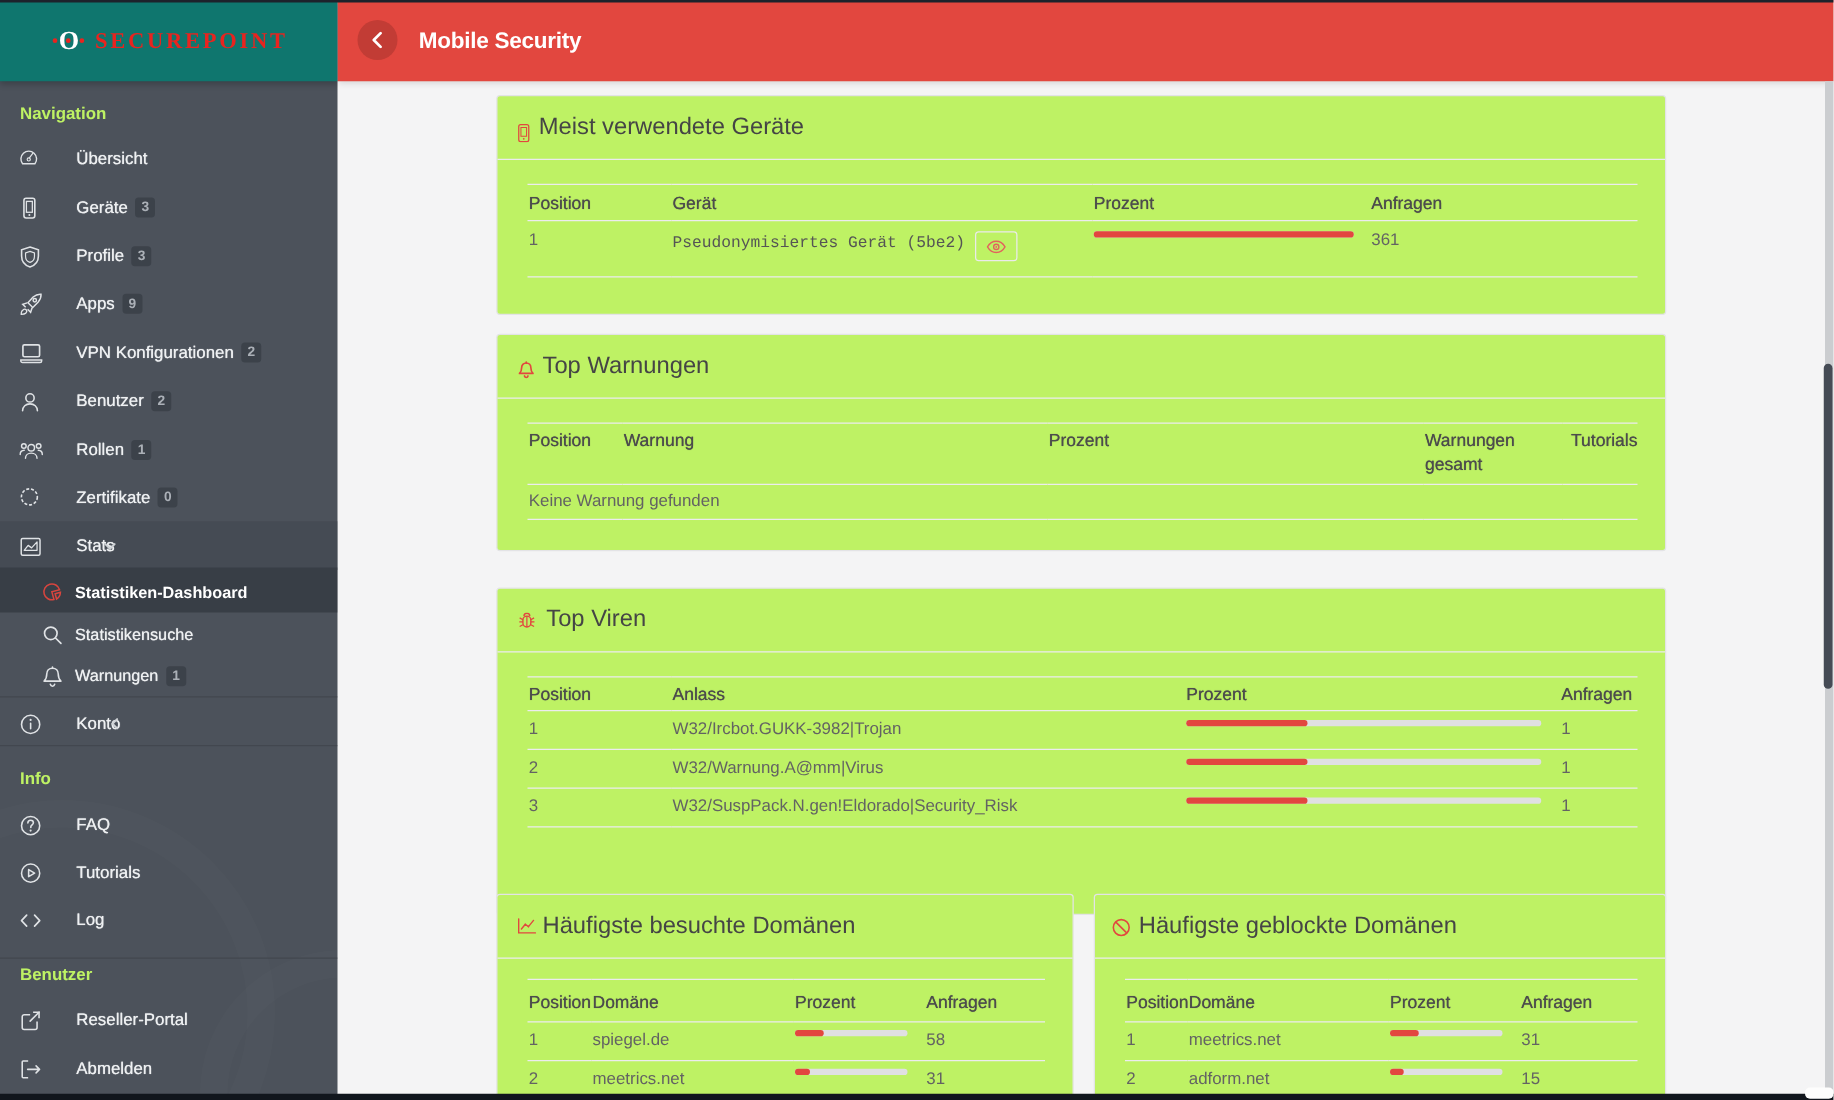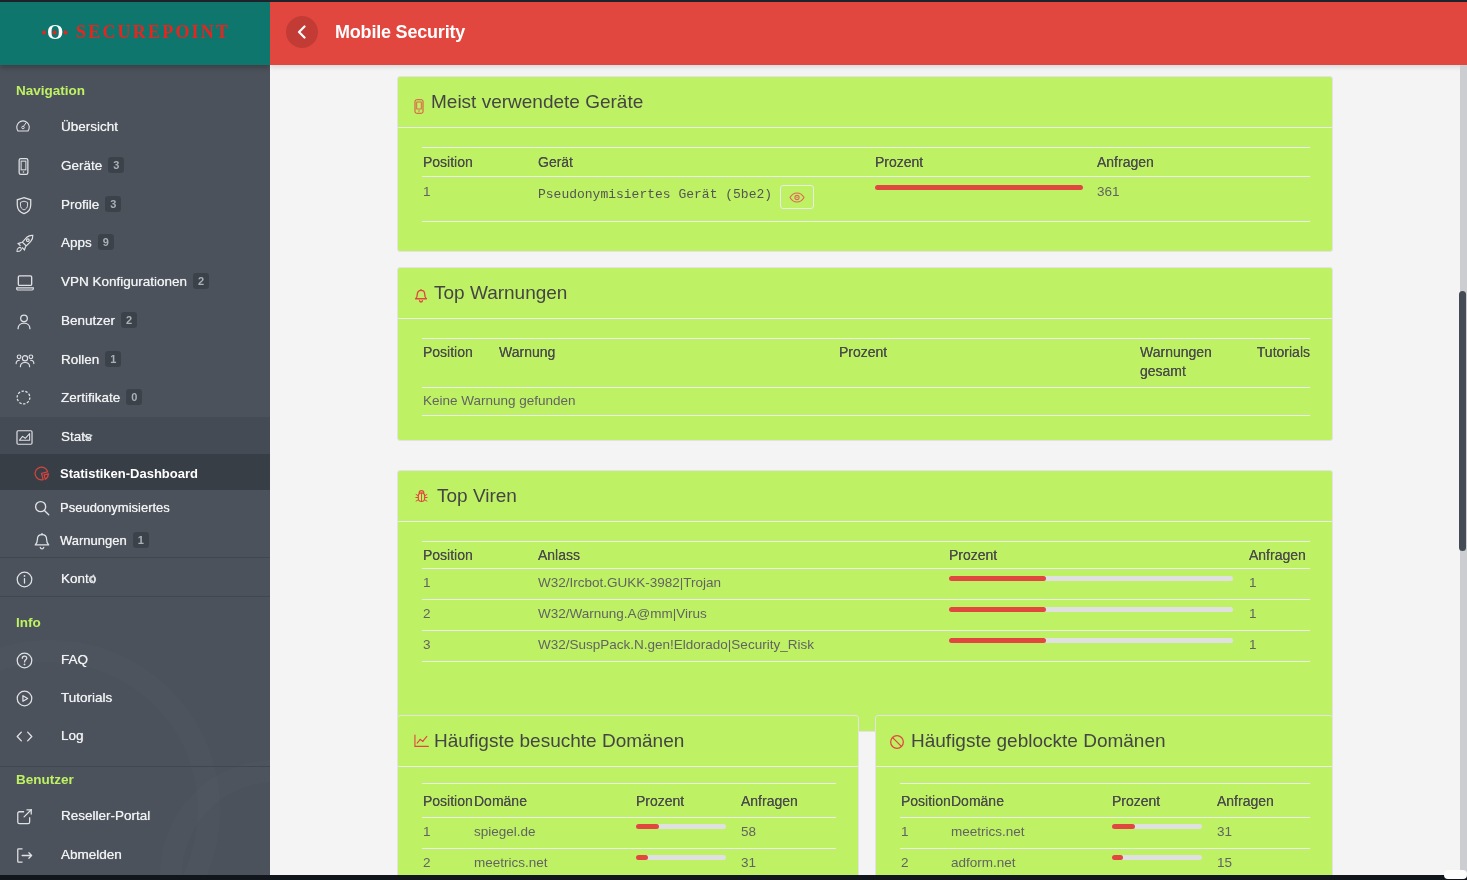--- a/index.html
+++ b/index.html
@@ -176,21 +176,21 @@
       </span>
         <span class="lbl" style="color:#fff; font-weight:bold; text-shadow:none;">Statistiken-Dashboard</span>
       </div>
     <div class="nav sub" style="top:488px;">
         <span class="ic">
       <svg width="18" height="18" viewBox="0 0 24 24" fill="none" stroke="currentColor" stroke-width="1.8">
             <circle cx="10.2" cy="10.2" r="6.7"></circle>
             <path d="M15.2 15.2 L21 21" stroke-linecap="round"></path>
           </svg>
       </span>
-        <span class="lbl">Pseudonymisiertes</span>
+        <span class="lbl">Statistikensuche</span>
       </div>
     <div class="nav sub" style="top:521px;">
         <span class="ic">
       <svg width="18" height="19" viewBox="0 0 22 24" fill="none" stroke="currentColor" stroke-width="1.6">
             <path d="M11 3.2 c3.6 0 5.8 2.7 5.8 6 0 4.6 1.7 6.2 2.7 7.1 H2.5 c1-.9 2.7-2.5 2.7-7.1 0-3.3 2.2-6 5.8-6 Z" stroke-linejoin="round"></path>
             <path d="M11 2 v1.4" stroke-linecap="round"></path>
             <path d="M8.8 19.5 c.3 1.2 1.1 1.9 2.2 1.9 s1.9-.7 2.2-1.9" stroke-linecap="round"></path>
           </svg>
       </span>
         <span class="lbl">Warnungen<span class="badge">1</span></span>

